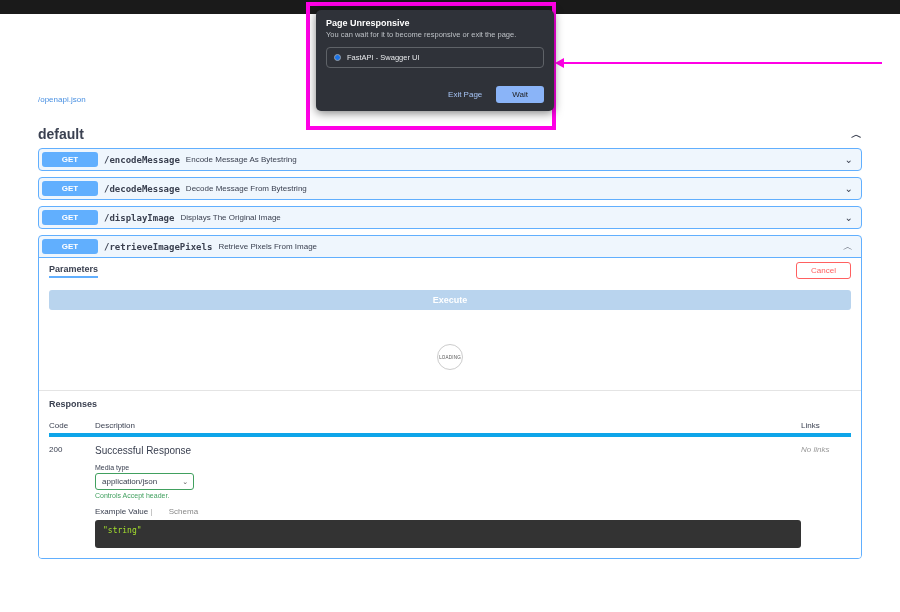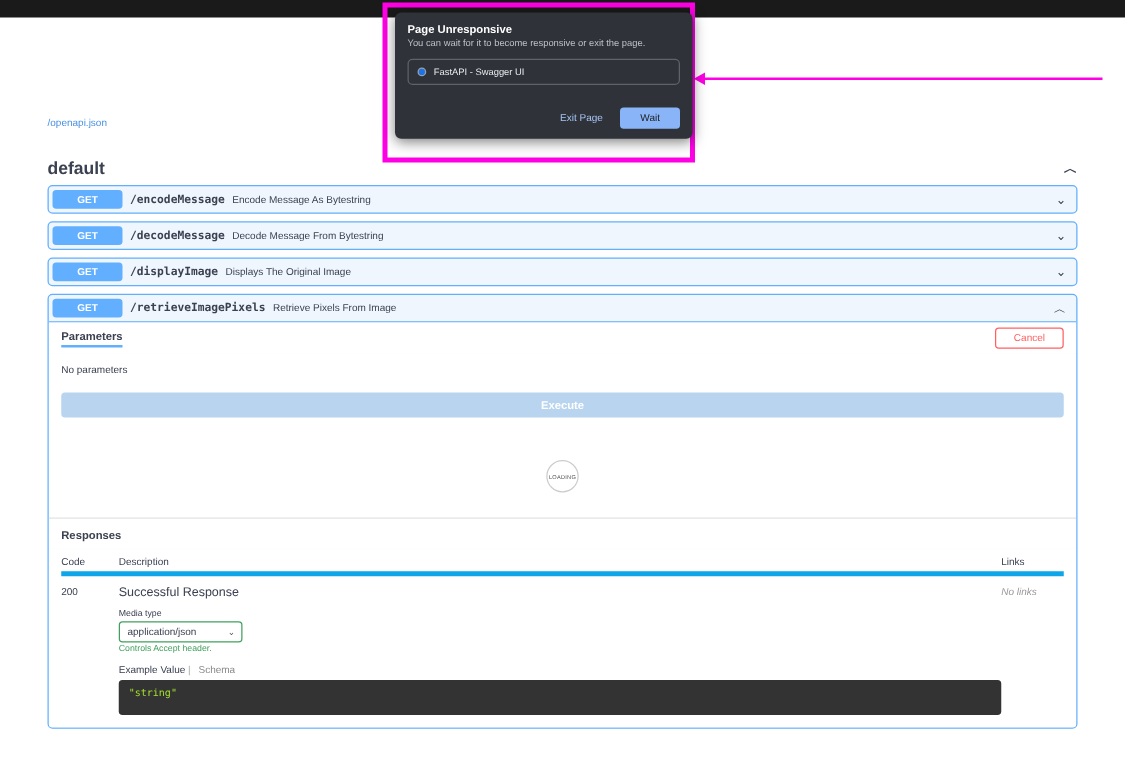--- a/index.html
+++ b/index.html
@@ -194,21 +194,21 @@
       font-size: 8px;
       padding: 3px 36px 3px 6px;
       background: #fff;
       position: relative;
     }
     .select-wrap { position: relative; display: inline-block; }
     .select-caret { position: absolute; right: 6px; top: 50%; transform: translateY(-50%); font-size: 7px; color: #555; pointer-events: none; }
     .controls-hint { font-size: 7px; color: #41a05f; margin-top: 2px; }
     .example-label { font-size: 8px; margin-top: 8px; }
     .example-label .sep { color: #aaa; }
-    .schema-link { color: #888; font-size: 8px; margin-left: 4px; }
+    .schema-link { color: #888; font-size: 8px; margin-left: 14px; }
     .example-body {
       background: #333333;
       color: #a6e22e;
       font-family: monospace;
       font-size: 8px;
       padding: 6px 8px;
       border-radius: 3px;
       margin-top: 4px;
       min-height: 28px;
     }
@@ -327,21 +327,20 @@
       <span class="method-badge">GET</span>
       <span class="path">/retrieveImagePixels</span>
       <span class="op-desc">Retrieve Pixels From Image</span>
       <span class="summary-chevron">︿</span>
     </div>
 
     <div class="params-bar">
       <span class="params-label">Parameters</span>
       <button class="cancel-btn">Cancel</button>
     </div>
-    <div class="no-params">No parameters</div>
     <div class="execute-wrap">
       <button class="execute-btn">Execute</button>
     </div>
     <div class="loading-wrap">
       <div class="spinner">LOADING</div>
     </div>
     <div class="responses-header">Responses</div>
     <div class="resp-table">
       <div class="resp-thead">
         <div class="col-code">Code</div>

